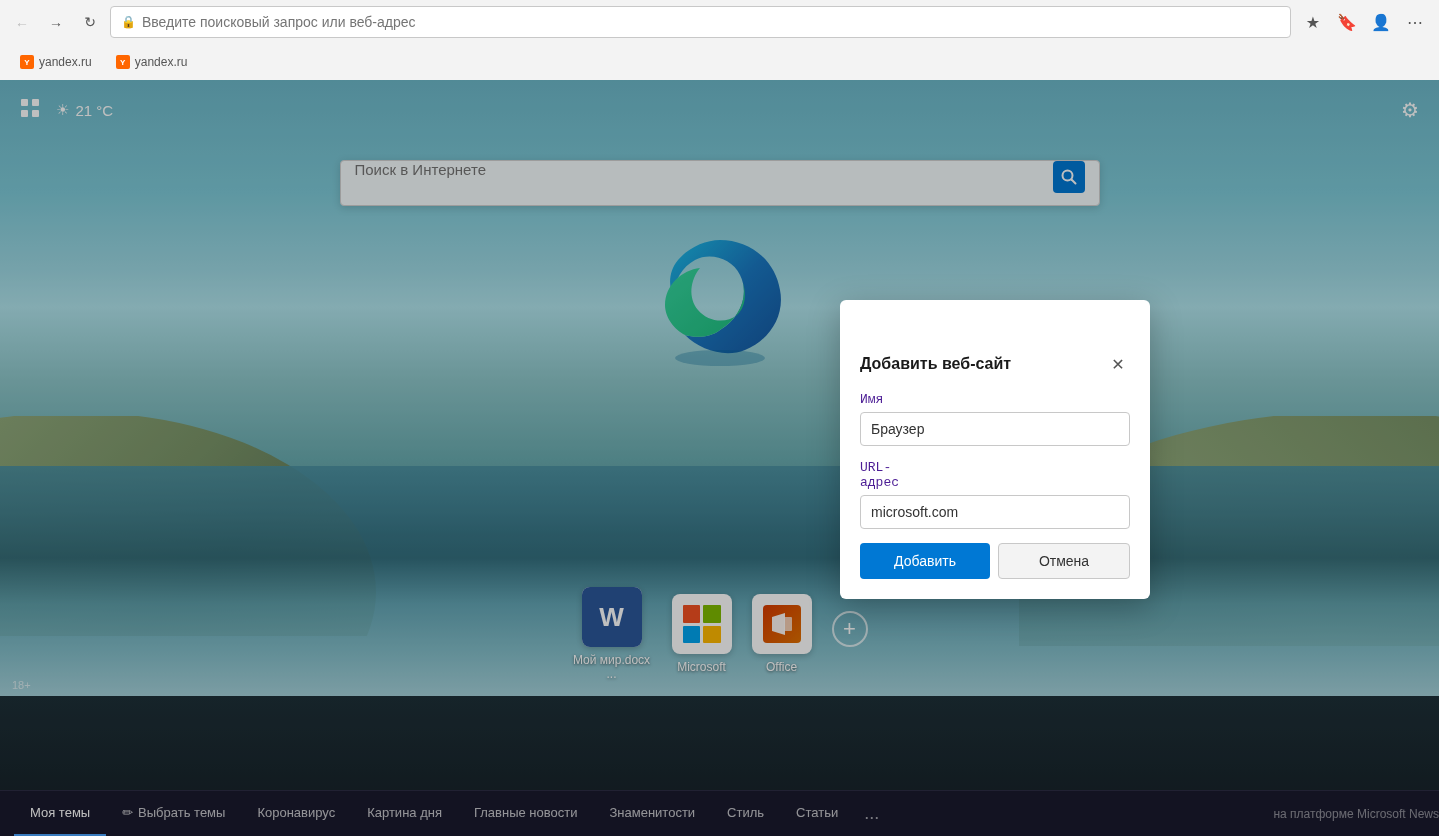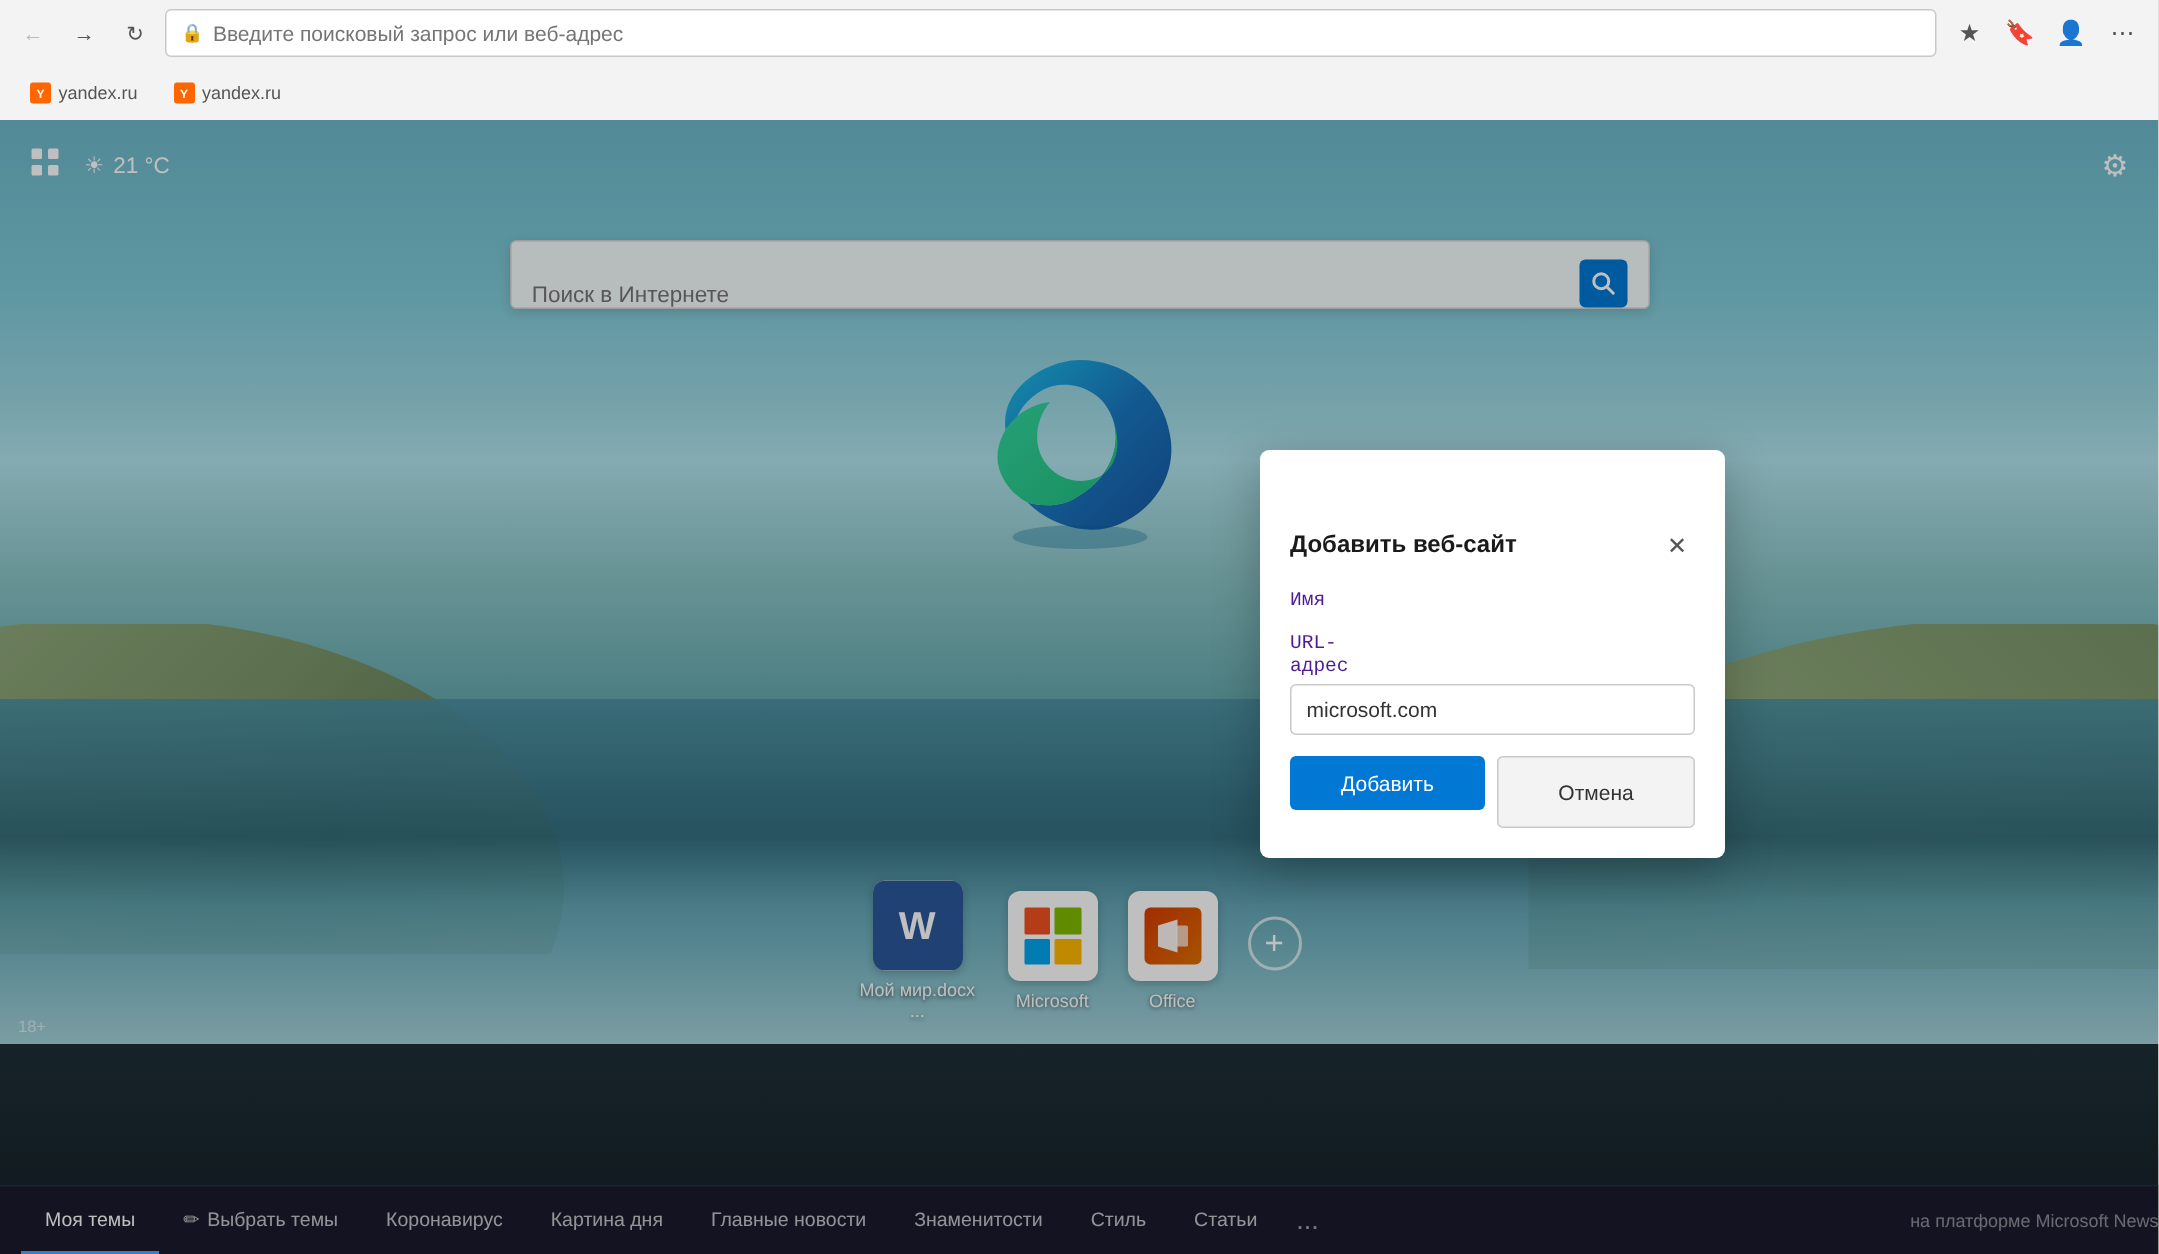--- a/index.html
+++ b/index.html
@@ -177,21 +177,21 @@
     
     .search-container {
       position: absolute;
       top: 80px;
       left: 50%;
       transform: translateX(-50%);
       width: 760px;
     }
     .search-box {
       display: flex;
-      align-items: flex-end;
+      align-items: flex-start;
       background: rgba(255,255,255,0.92);
       border-radius: 4px;
       border: 1px solid #d0d0d0;
       height: 46px;
       padding: 0 14px;
       gap: 10px;
       box-shadow: 0 2px 8px rgba(0,0,0,0.15);
     }
     .search-box input {
       flex: 1;
@@ -395,21 +395,21 @@
       background: #0078d4;
       color: white;
       border: none;
       border-radius: 4px;
       font-size: 14px;
       cursor: pointer;
       font-weight: 500;
     }
     .btn-secondary {
       flex: 1;
-      height: 48px;
+      height: 36px;
       background: #f3f3f3;
       color: #333;
       border: 1px solid #c8c8c8;
       border-radius: 4px;
       font-size: 14px;
       cursor: pointer;
     }
 
     
     .word-icon {
@@ -587,20 +587,21 @@
 
   <div class="modal-overlay"></div>
 
   <div class="modal">
     <div class="modal-header">
       <span class="modal-title">Добавить веб-сайт</span>
       <button class="modal-close">✕</button>
     </div>
     <div class="modal-field">
       <label class="modal-label">Имя</label>
+      <input class="modal-input" type="text" value="Браузер" style="">
     </div>
     <div class="modal-field">
       <label class="modal-label">URL-<br>адрес</label>
       <input class="modal-input" type="text" value="microsoft.com" style="">
     </div>
     <div class="modal-actions">
       <button class="btn-primary">Добавить</button>
       <button class="btn-secondary">Отмена</button>
     </div>
   </div>

